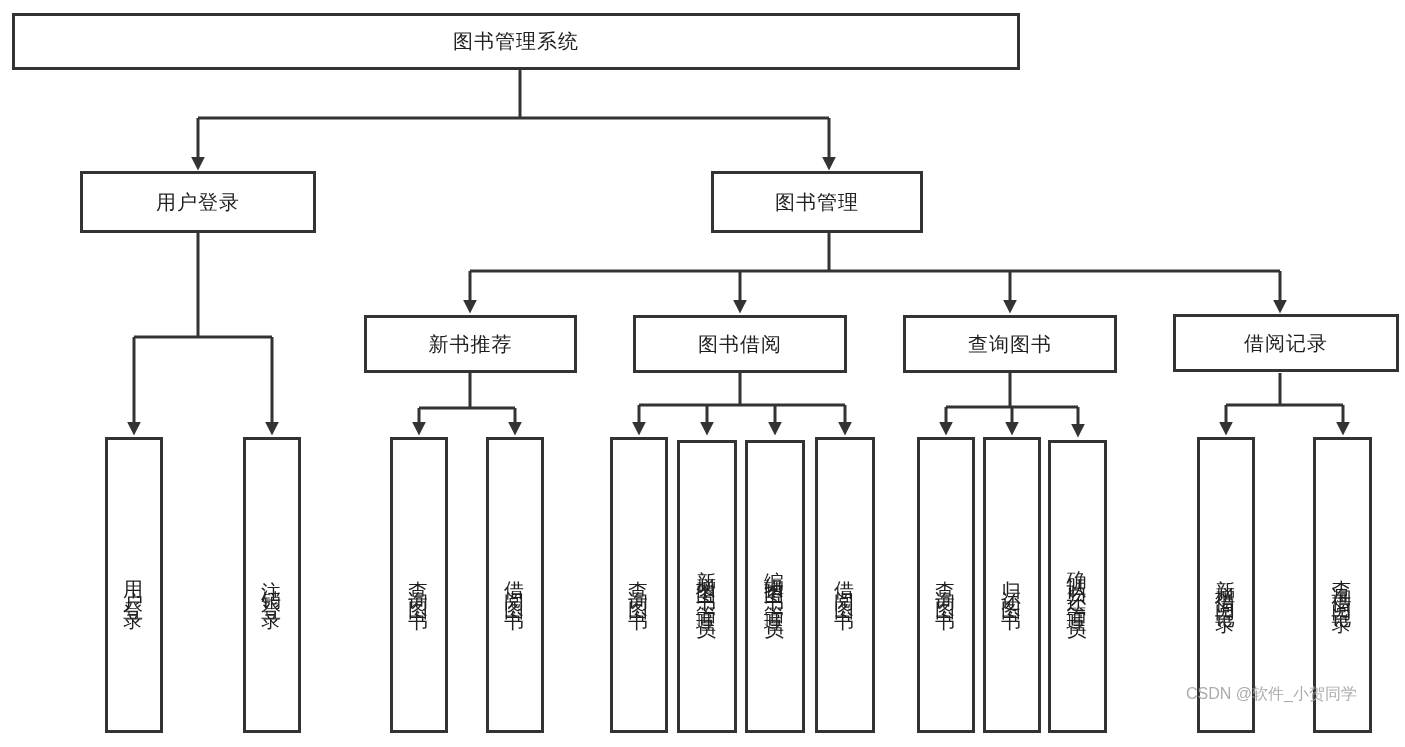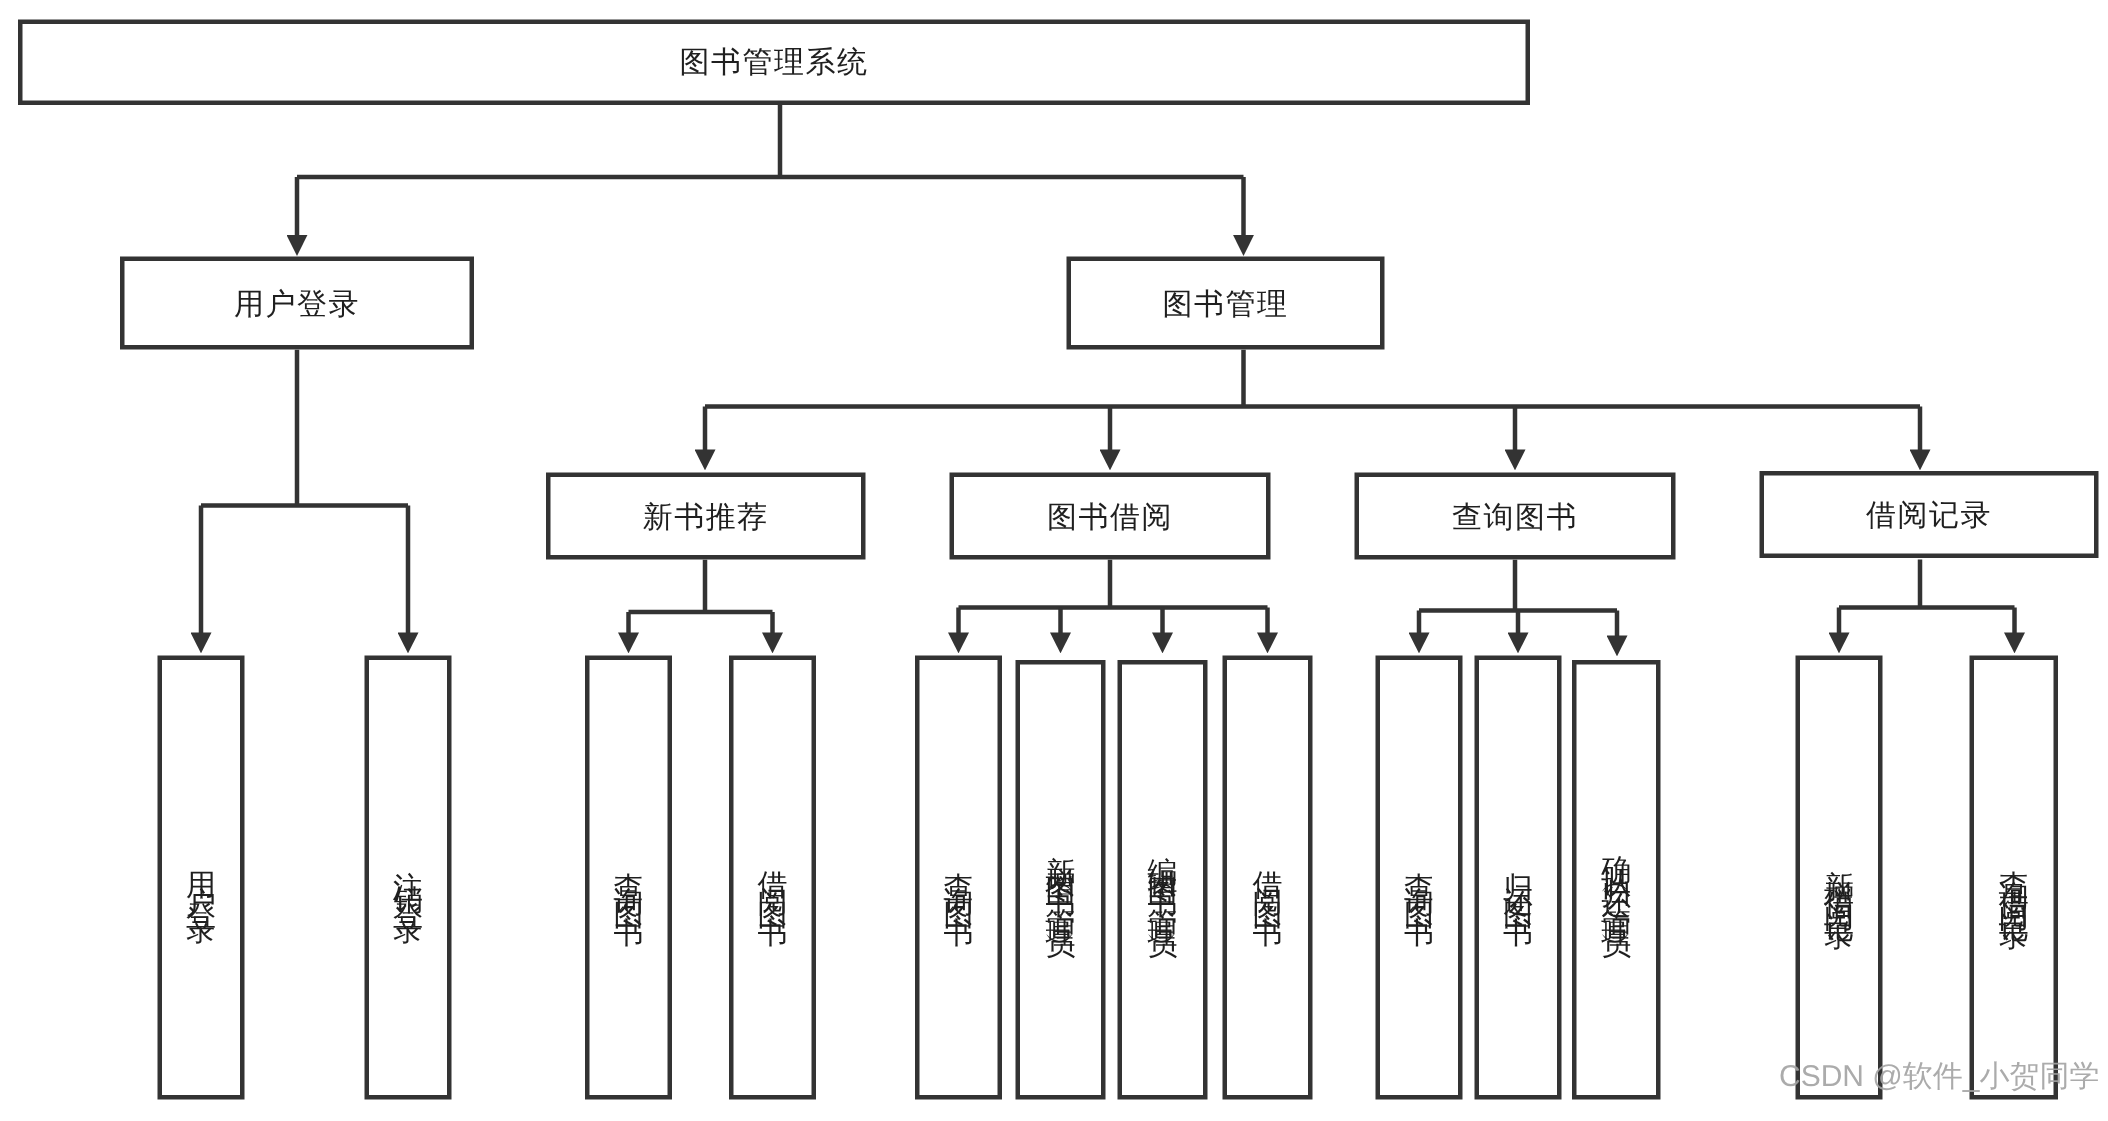--- a/index.html
+++ b/index.html
@@ -46,22 +46,22 @@
   .vbox span {
     letter-spacing: 10px;
   }
   .vbox.long span {
     letter-spacing: 7px;
   }
 
   .watermark {
     position: absolute;
     left: 1186px;
-    top: 704px;
-    font-size: 20px;
+    top: 684px;
+    font-size: 16px;
     color: #a3a3a3;
     white-space: nowrap;
     z-index: 5;
     opacity: 0.9;
   }
 </style>
 </head>
 <body>
 
 <div class="canvas">

